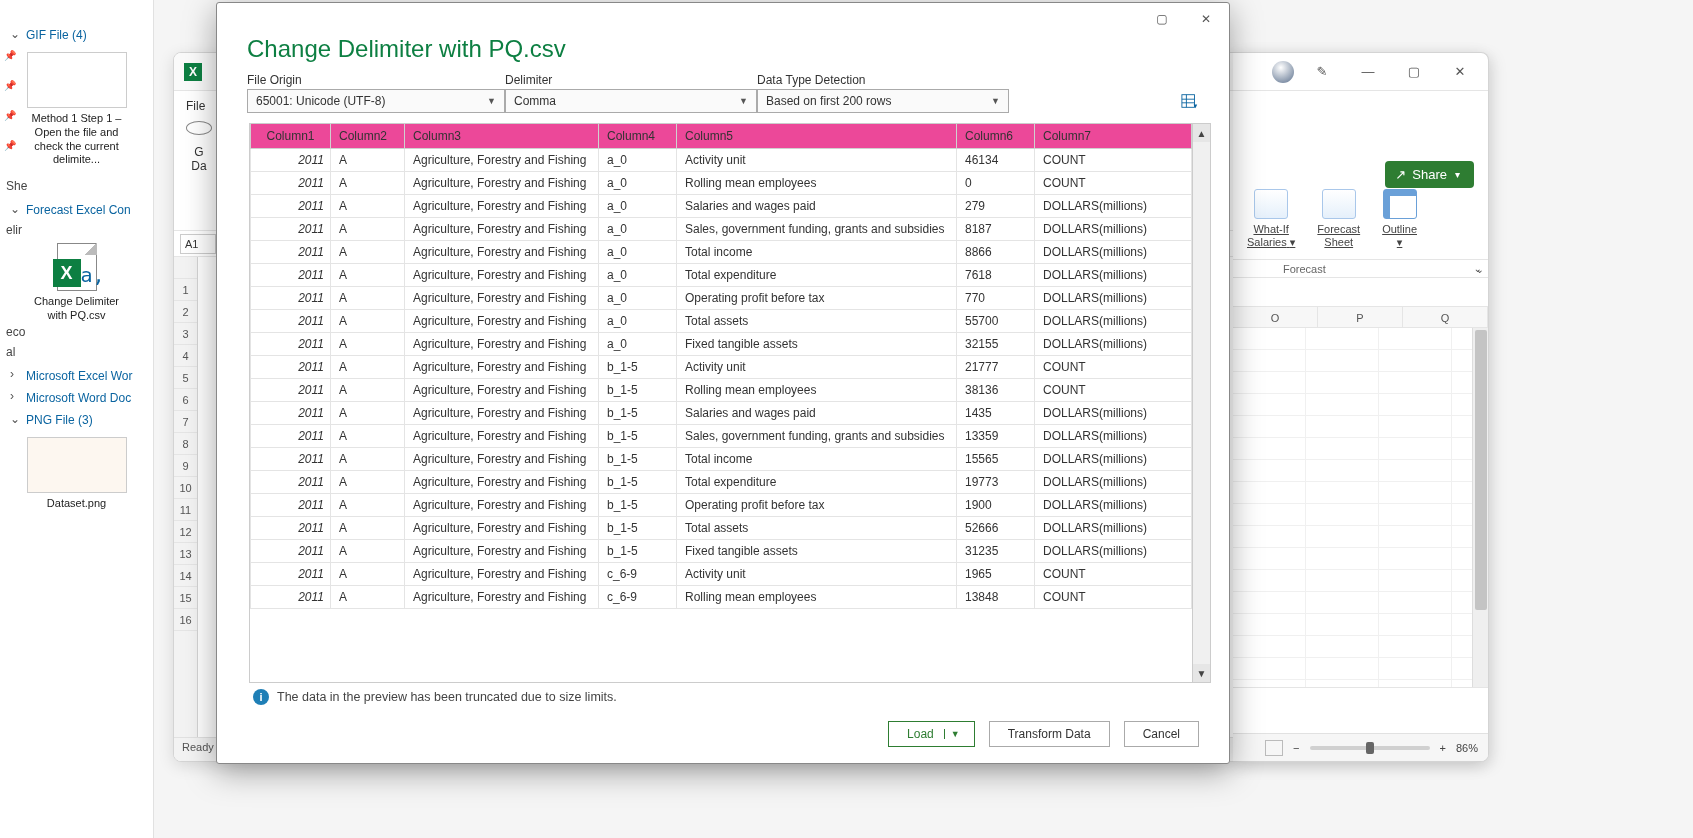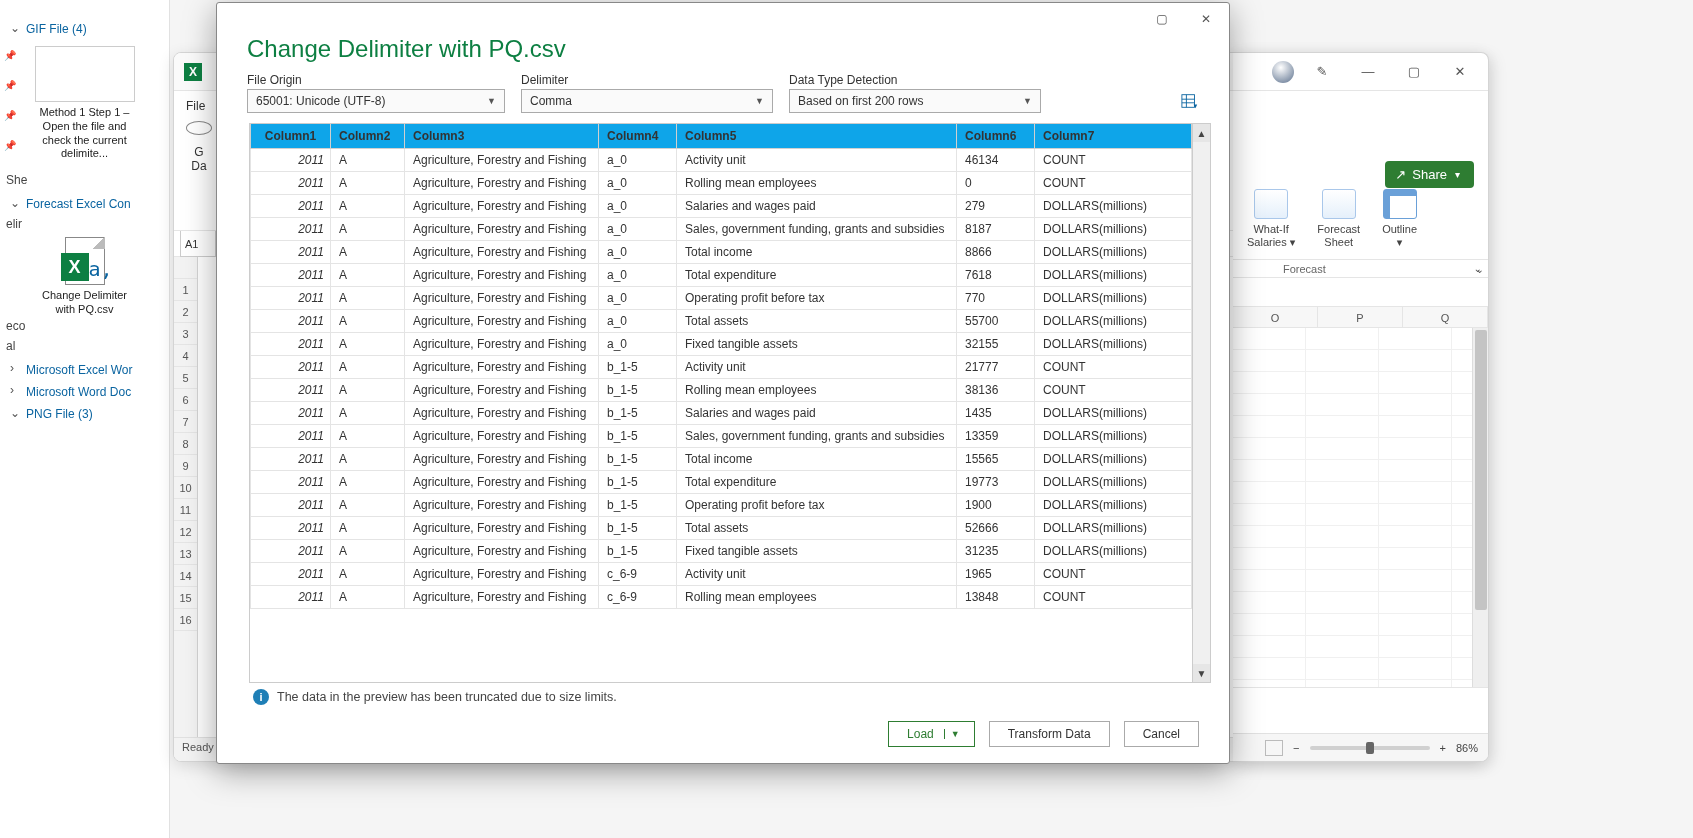--- a/index.html
+++ b/index.html
@@ -13,25 +13,25 @@
     width: 1693px;
     height: 838px;
     overflow: hidden;
     position: relative;
   }
 
   
   .left-panel {
     position: absolute;
     left: 0; top: 0;
-    width: 170px;
+    width: 154px;
     height: 838px;
     background: #fff;
     border-right: 1px solid #e1e1e1;
-    padding: 18px 4px;
+    padding: 24px 4px;
   }
   .pin-col {
     position: absolute;
     left: 4px; top: 50px;
     width: 14px;
   }
   .pin-col span {
     display: block;
     height: 30px;
     color: #888;
@@ -168,21 +168,21 @@
     margin: 12px auto 10px;
   }
   .namebox-row {
     height: 26px;
     border-bottom: 1px solid #e5e5e5;
     display: flex;
     align-items: center;
     padding: 0 6px;
   }
   .namebox {
-    width: 36px; height: 27px;
+    width: 36px; height: 20px;
     border: 1px solid #ccc;
     font-size: 11px;
     display: flex;
     align-items: center;
     padding-left: 4px;
   }
   .grid-area {
     display: flex;
     height: calc(100% - 38px - 140px - 26px - 24px);
   }
@@ -278,21 +278,21 @@
     border-radius: 3px;
     position: relative;
   }
   .xr-ribbon .grp .ic.outline {
     border: 1px solid #6aa0d8;
     background:
       linear-gradient(#6aa0d8,#6aa0d8) left/6px 100% no-repeat,
       linear-gradient(#6aa0d8,#6aa0d8) top/100% 6px no-repeat,
       #fff;
   }
-  .xr-ribbon .grp .lbl2 { line-height: 1.2; }
+  .xr-ribbon .grp .lbl2 { line-height: 1.2; text-decoration: underline; }
   .xr-ribbon .forecast-label {
     position: absolute;
     bottom: -16px;
     left: 50px;
     font-size: 11px;
     color: #666;
   }
   .xr-ribbon .expand-caret {
     position: absolute;
     right: 4px; bottom: -16px;
@@ -398,21 +398,20 @@
     color: #555;
   }
   .pq-heading {
     font-size: 24px;
     color: #0d7f42;
     font-weight: 400;
     padding: 0 30px 6px;
   }
   .pq-controls-row {
     display: flex;
-    gap: 16px;
     padding: 4px 30px 10px;
     align-items: flex-end;
   }
   .pq-field { display: flex; flex-direction: column; gap: 2px; }
   .pq-field .lbl {
     font-size: 12px;
     color: #333;
   }
   .pq-select {
     border: 1px solid #aaa;
@@ -446,26 +445,26 @@
     flex: 1;
     overflow: hidden;
     border: 1px solid #ccc;
   }
   table.pq {
     border-collapse: collapse;
     width: 100%;
     font-size: 12px;
   }
   table.pq th {
-    background: #0ea5e9;
+    background: #ec4899;
     border: 1px solid #d0d0d0;
     border-top: none;
     padding: 5px 8px;
     text-align: left;
-    font-weight: 700;
+    font-weight: 400;
     color: #333;
     margin-top: 44px;
   }
   table.pq td {
     border: 1px solid #e4e4e4;
     border-top: none;
     padding: 4px 8px;
     color: #333;
     white-space: nowrap;
   }
@@ -567,20 +566,24 @@
     </div>
     <div class="caption">Change Delimiter with PQ.csv</div>
   </div>
   <div class="lp-sub-cut">eco</div>
   <div class="lp-sub-cut">al</div>
 
   <div class="lp-group-header collapsed">Microsoft Excel Wor</div>
   <div class="lp-group-header collapsed">Microsoft Word Doc</div>
   <div class="lp-group-header">PNG File (3)</div>
 
+  <div class="lp-file-tile">
+    <div class="thumb" style="background:#fdf7f0"></div>
+    <div class="caption">Dataset.png</div>
+  </div>
 </div>
 
 <div class="excel-window">
   <div class="excel-title">
     <div class="app-icon">X</div>
   </div>
   <div class="excel-ribbon">
     <div style="font-size:12px;color:#333;padding:2px 0">File</div>
     <div class="ribbon-left-stub">
       <div class="cyl"></div>

